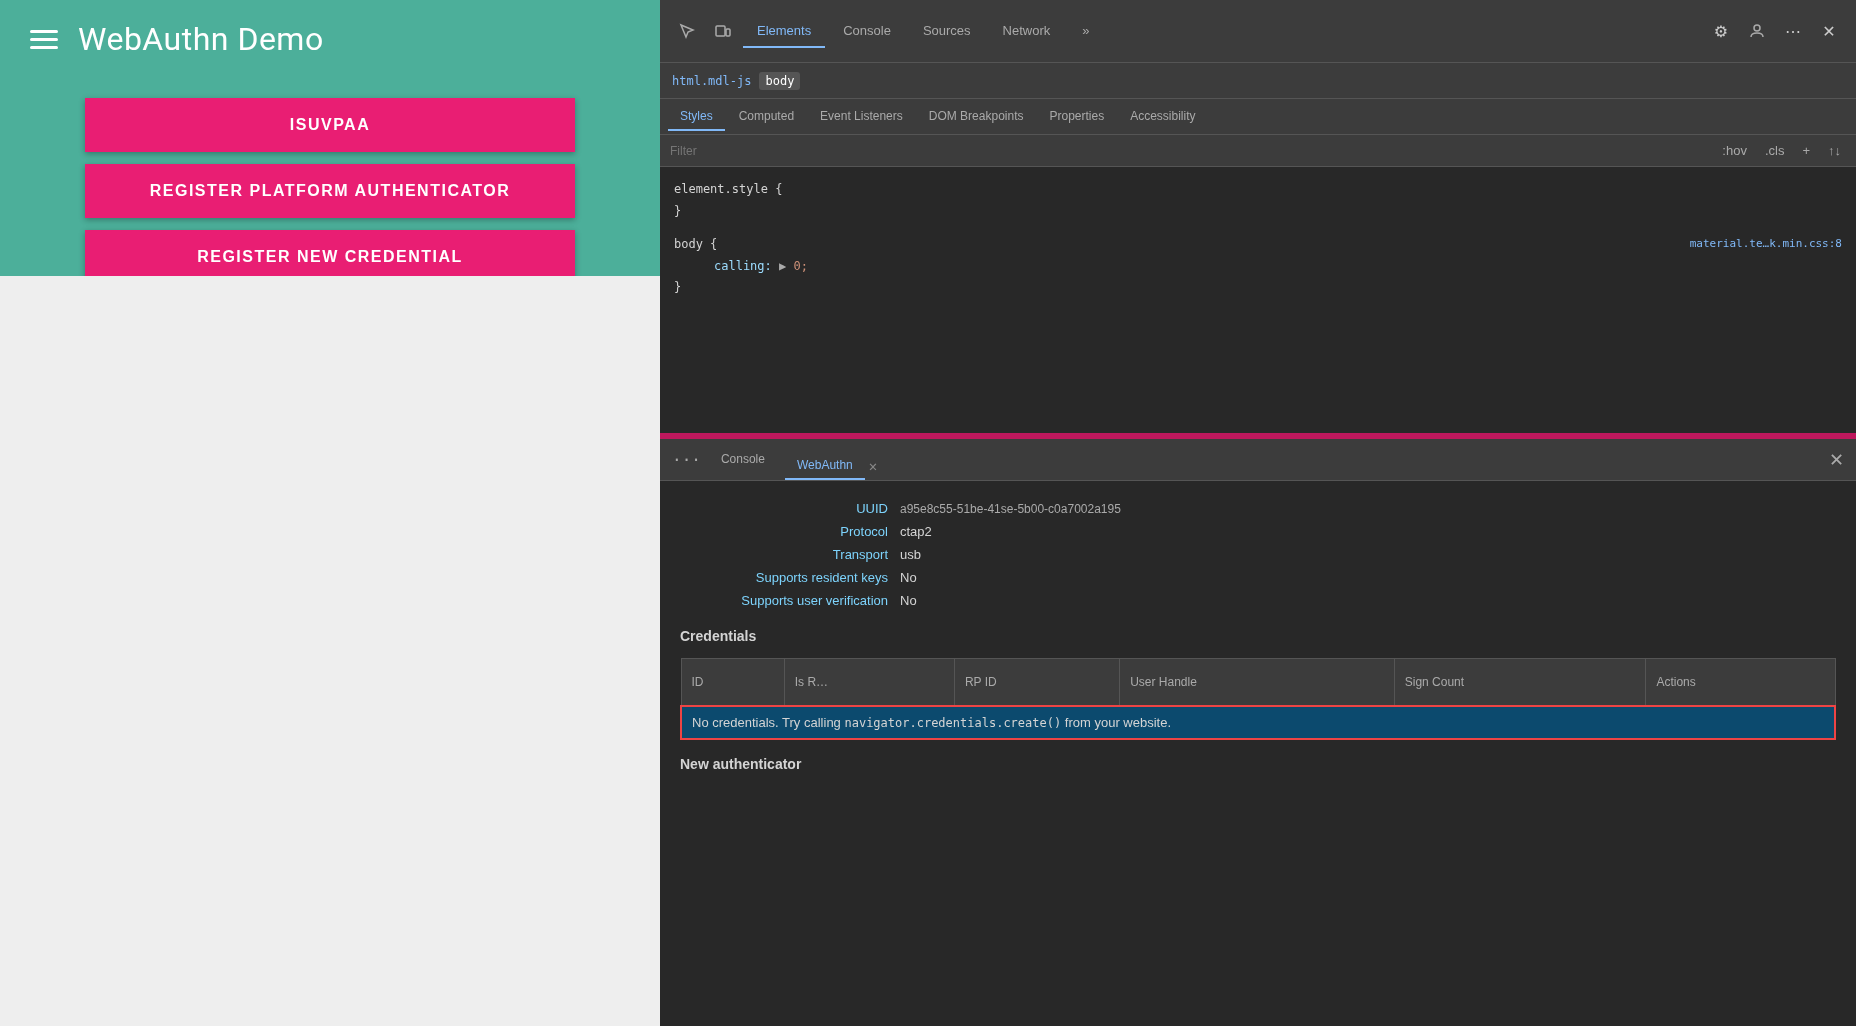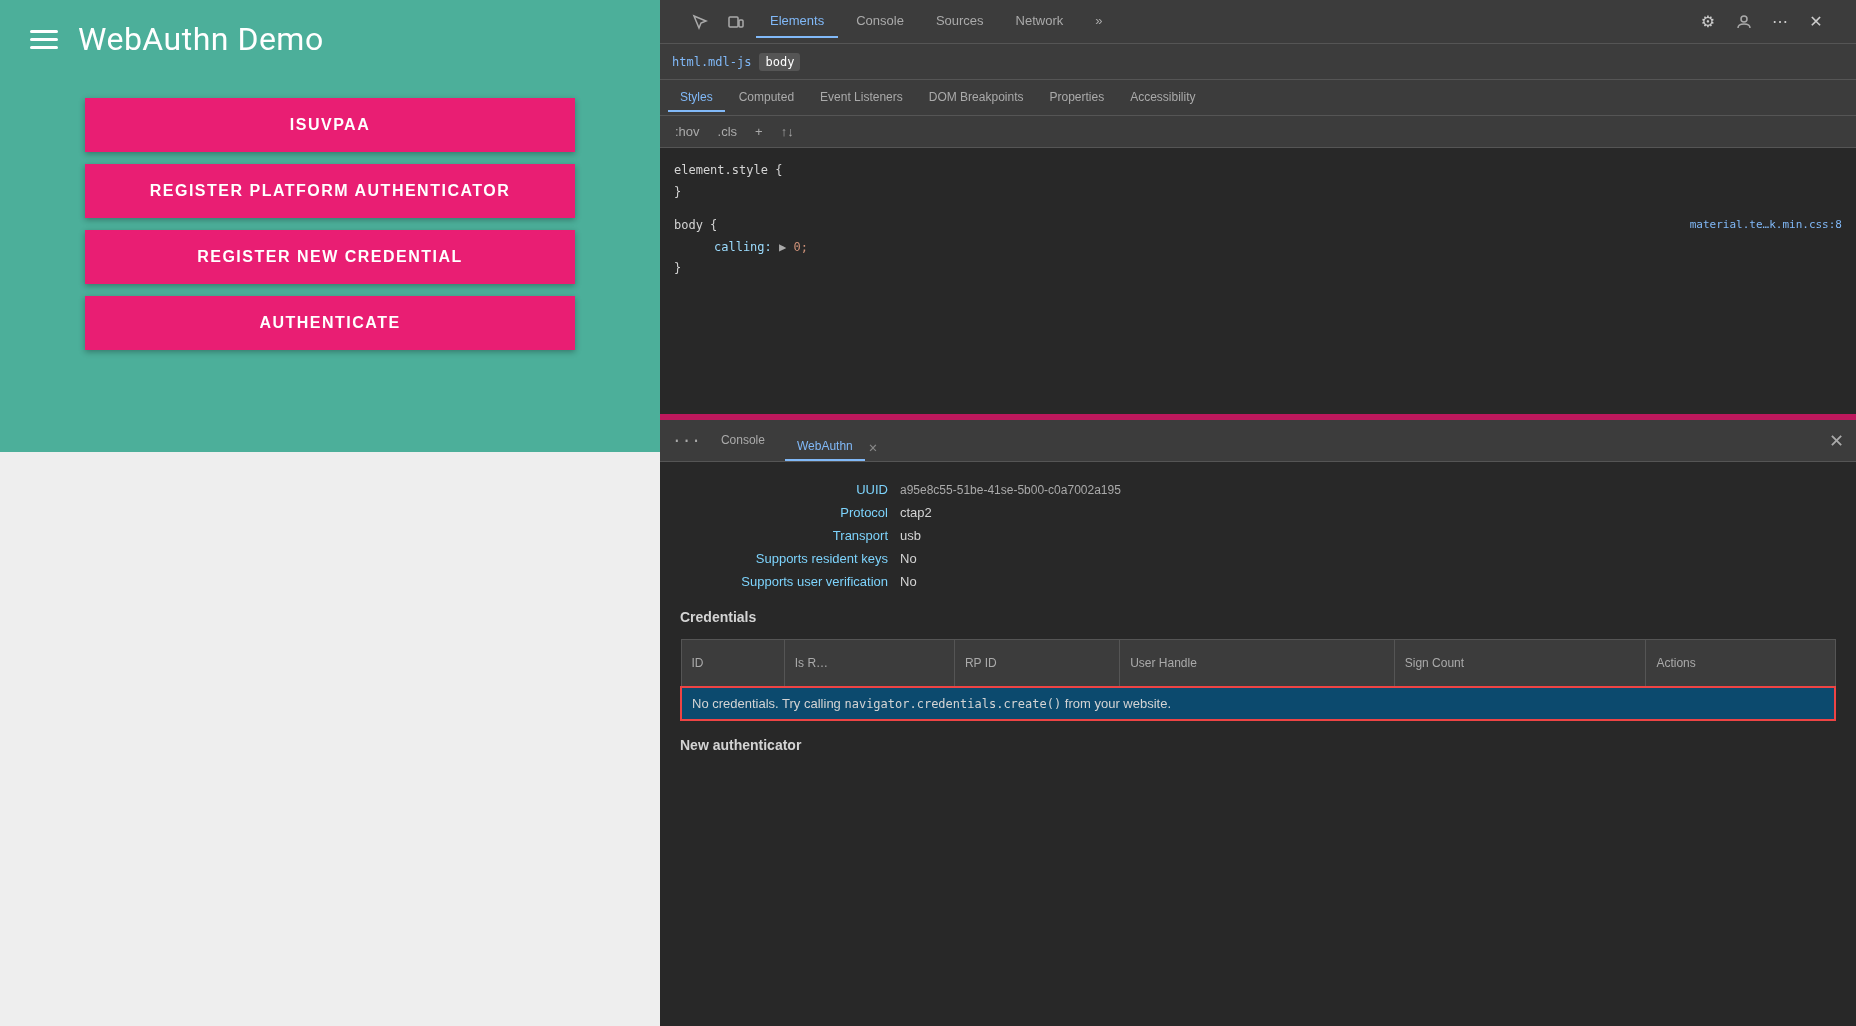--- a/index.html
+++ b/index.html
@@ -9,21 +9,21 @@
     .app-panel {
       width: 660px;
       height: 1026px;
       display: flex;
       flex-direction: column;
       background: #f5f5f5;
     }
 
     .app-header {
       background: #4CAF9A;
-      height: 452px;
+      height: 276px;
       display: flex;
       flex-direction: column;
       padding: 20px 30px;
     }
 
     .app-header-top {
       display: flex;
       align-items: center;
       gap: 20px;
       margin-bottom: 40px;
@@ -84,24 +84,24 @@
       background: #282828;
       display: flex;
       flex-direction: column;
       color: #d4d4d4;
       font-family: 'Consolas', 'Monaco', monospace;
     }
 
     
     .devtools-toolbar {
       background: #3c3c3c;
-      height: 44px;
-      display: flex;
-      align-items: center;
-      padding: 0 24px;
+      height: 63px;
+      display: flex;
+      align-items: center;
+      padding: 0 11px;
       gap: 4px;
       border-bottom: 1px solid #555;
     }
 
     .devtools-icon-btn {
       width: 32px;
       height: 32px;
       display: flex;
       align-items: center;
       justify-content: center;
@@ -469,20 +469,21 @@
     <div class="styles-tabs">
       <button class="styles-tab active">Styles</button>
       <button class="styles-tab">Computed</button>
       <button class="styles-tab">Event Listeners</button>
       <button class="styles-tab">DOM Breakpoints</button>
       <button class="styles-tab">Properties</button>
       <button class="styles-tab">Accessibility</button>
     </div>
 
     <div class="styles-filter-bar">
+      <input class="styles-filter-input" type="text" placeholder="Filter" style="">
       <div class="styles-filter-right">
         <button class="styles-filter-btn">:hov</button>
         <button class="styles-filter-btn">.cls</button>
         <button class="styles-filter-btn">+</button>
         <button class="styles-filter-btn">↑↓</button>
       </div>
     </div>
 
     <div class="styles-content">
       <div class="styles-rule">

